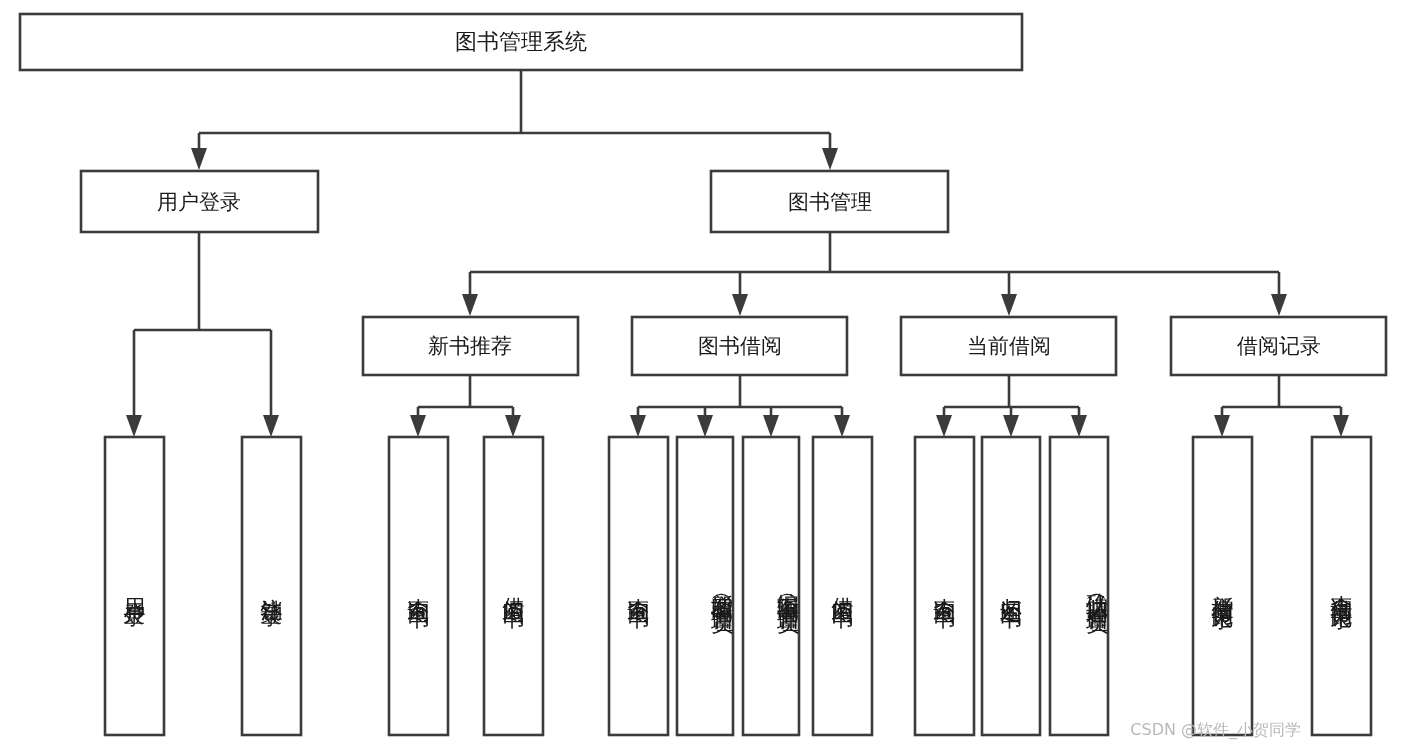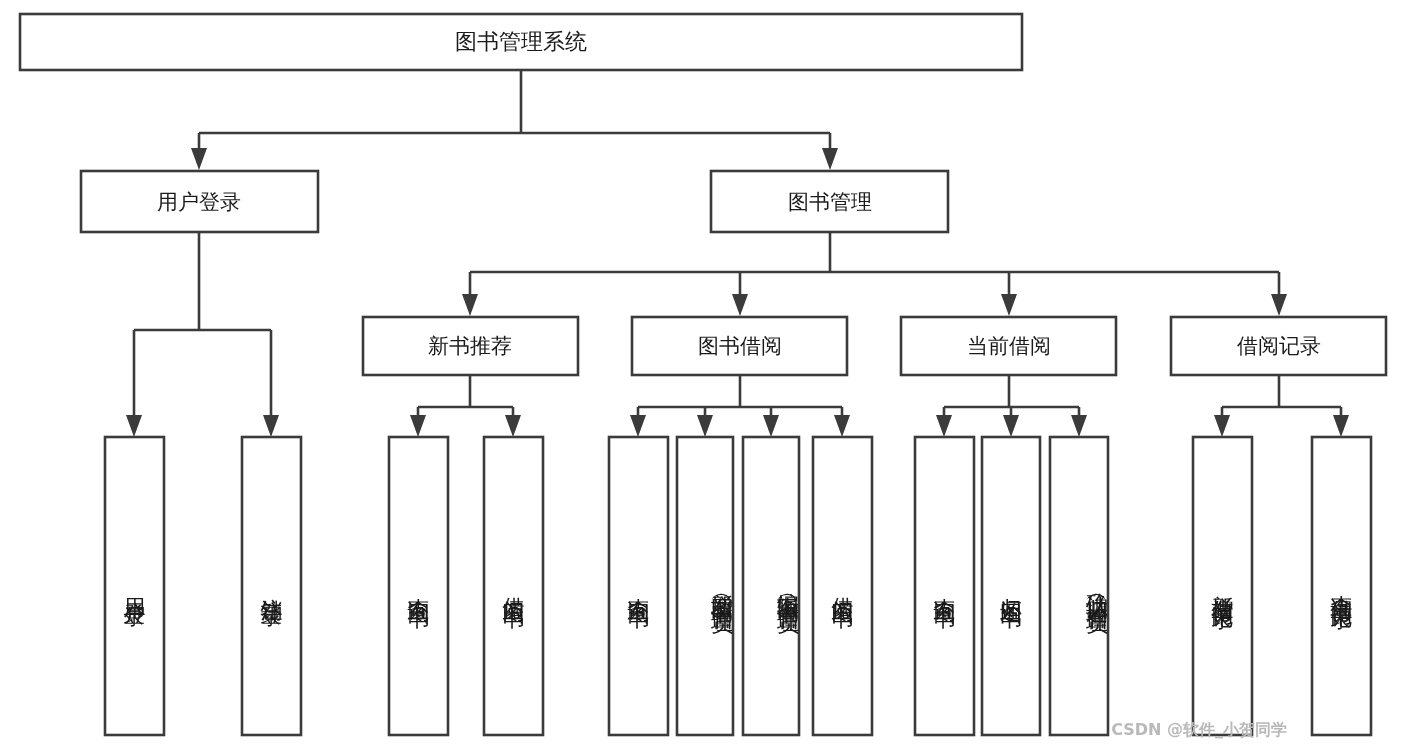--- a/index.html
+++ b/index.html
@@ -65,28 +65,27 @@
     color: #1a1a1a;
     letter-spacing: 3px;
     display: flex;
     align-items: center;
     justify-content: center;
     white-space: nowrap;
     pointer-events: none;
   }
   .watermark {
     position: absolute;
-    right: 24px;
+    right: 10px;
     bottom: 6px;
     font-family: "DejaVu Sans", "Liberation Sans", sans-serif;
     font-size: 16px;
     color: #b9b9b9;
     white-space: nowrap;
     pointer-events: none;
-    font-weight: bold;
   }
 </style>
 </head>
 <body>
 
 <div id="diagram-root">
 
   <svg class="diagram-svg" viewBox="0 0 1405 747">
 
     <g>

